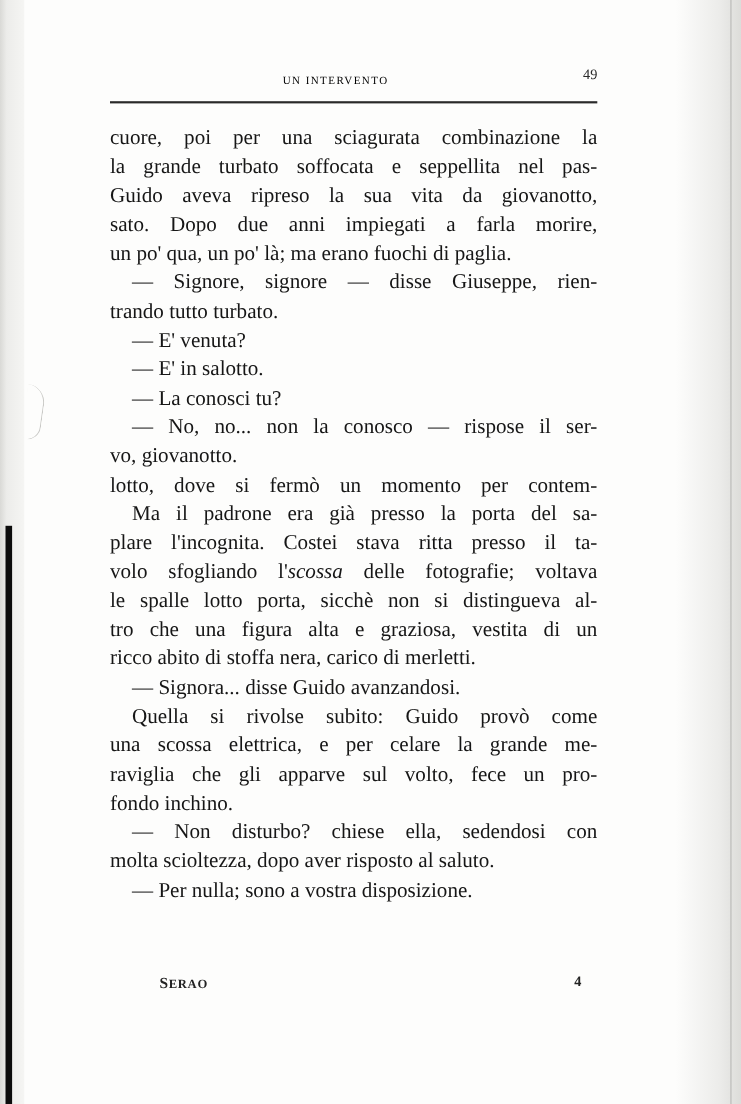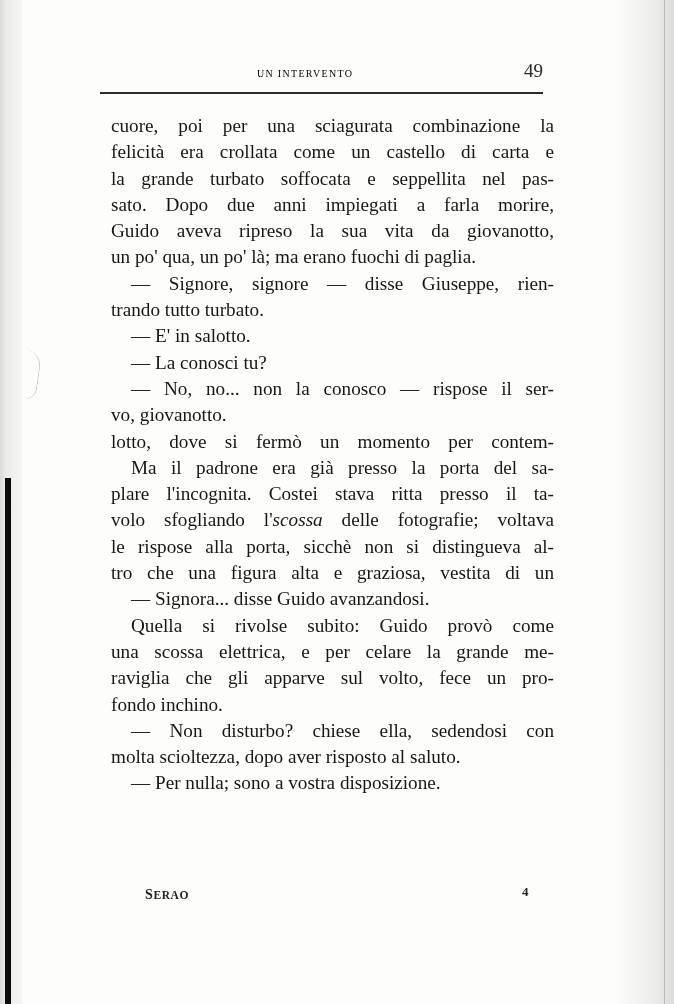--- a/index.html
+++ b/index.html
@@ -30,27 +30,27 @@
     border-right: 1px solid #c9c9c6; border-radius: 0 40px 30px 0; transform: rotate(8deg);
   }
   .running-head {
     position: absolute; left: 100px; top: 60px; width: 443px; height: 30px;
   }
   .running-title {
     position: absolute; left: 157px; top: 8px;
     font-size: 10px; letter-spacing: 1.3px; color: #000000;
   }
   .page-number {
-    position: absolute; right: 0; top: 0; font-size: 19px; color: #2a2a2a;
+    position: absolute; right: 0; top: 0; font-size: 13px; color: #2a2a2a;
   }
   .head-rule {
     position: absolute; left: 100px; top: 92px; width: 443px; height: 2px; background: #2a2a2a;
   }
   .body-text {
-    position: absolute; left: 111px; top: 113px; width: 443px;
+    position: absolute; left: 100px; top: 113px; width: 443px;
     font-size: 19.2px; line-height: 26.3px;
   }
   .line { display: block; white-space: nowrap; text-align: justify; text-align-last: justify; height: 26.3px; }
   .line.last { text-align-last: left; }
   .line.indent { padding-left: 20px; }
   .line i { font-style: italic; }
   .footer-sig {
     position: absolute; left: 145px; top: 887px; font-size: 11.5px; font-weight: bold; letter-spacing: 0.6px; color: #222;
   }
   .footer-sig .cap { font-size: 14px; }
@@ -68,37 +68,38 @@
 <div class="page-edge-line"></div>
 
 <div class="running-head">
   <span class="running-title">UN INTERVENTO</span>
   <span class="page-number">49</span>
 </div>
 <div class="head-rule"></div>
 
 <div class="body-text" id="body-text">
     <span class="line">cuore, poi per una sciagurata combinazione la</span>
-    <span class="line">felicità era crollata come un castello di carta e</span>
     <span class="line">la grande turbato soffocata e seppellita nel pas-</span>
+    <span class="line">Guido aveva ripreso la sua vita da giovanotto,</span>
     <span class="line">sato. Dopo due anni impiegati a farla morire,</span>
-    <span class="line">Guido aveva ripreso la sua vita da giovanotto,</span>
     <span class="line last">un po' qua, un po' là; ma erano fuochi di paglia.</span>
     <span class="line indent">— Signore, signore — disse Giuseppe, rien-</span>
     <span class="line last">trando tutto turbato.</span>
+    <span class="line indent last">— E' venuta?</span>
     <span class="line indent last">— E' in salotto.</span>
     <span class="line indent last">— La conosci tu?</span>
     <span class="line indent">— No, no... non la conosco — rispose il ser-</span>
     <span class="line last">vo, giovanotto.</span>
     <span class="line">lotto, dove si fermò un momento per contem-</span>
     <span class="line indent">Ma il padrone era già presso la porta del sa-</span>
     <span class="line">plare l'incognita. Costei stava ritta presso il ta-</span>
     <span class="line"><span>volo sfogliando l'</span><i>scossa</i><span> delle fotografie; voltava</span></span>
-    <span class="line">le rispose alla porta, sicchè non si distingueva al-</span>
+    <span class="line">le spalle lotto porta, sicchè non si distingueva al-</span>
     <span class="line">tro che una figura alta e graziosa, vestita di un</span>
+    <span class="line last">ricco abito di stoffa nera, carico di merletti.</span>
     <span class="line indent last">— Signora... disse Guido avanzandosi.</span>
     <span class="line indent">Quella si rivolse subito: Guido provò come</span>
     <span class="line">una scossa elettrica, e per celare la grande me-</span>
     <span class="line">raviglia che gli apparve sul volto, fece un pro-</span>
     <span class="line last">fondo inchino.</span>
     <span class="line indent">— Non disturbo? chiese ella, sedendosi con</span>
     <span class="line last">molta scioltezza, dopo aver risposto al saluto.</span>
     <span class="line indent last">— Per nulla; sono a vostra disposizione.</span>
   </div>
 

